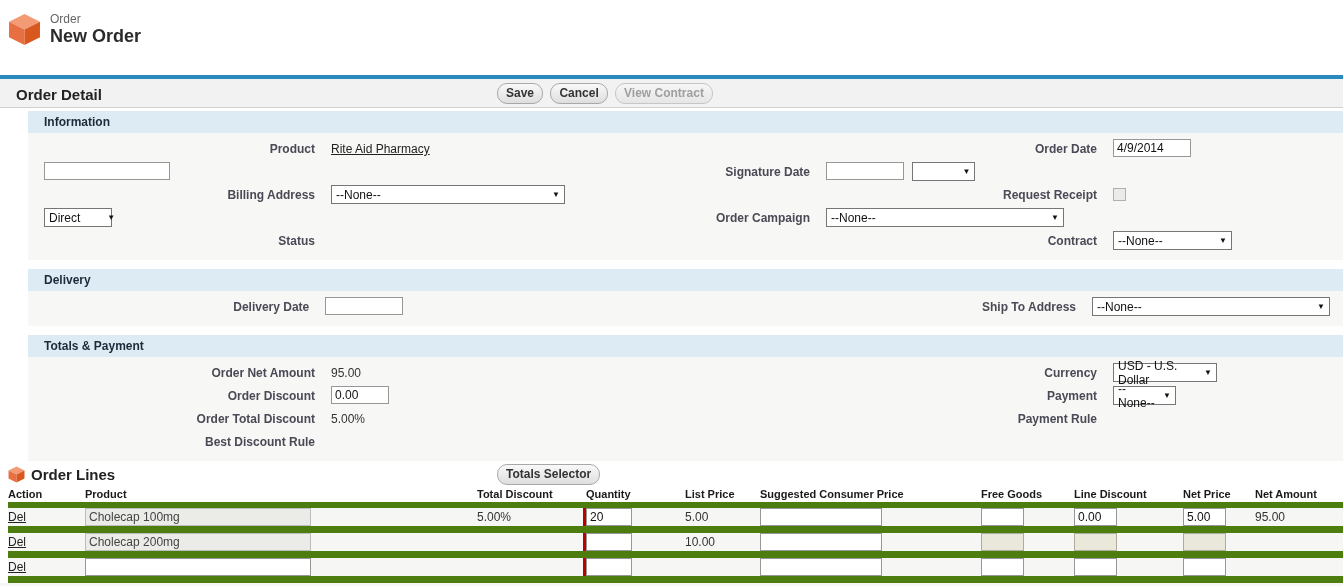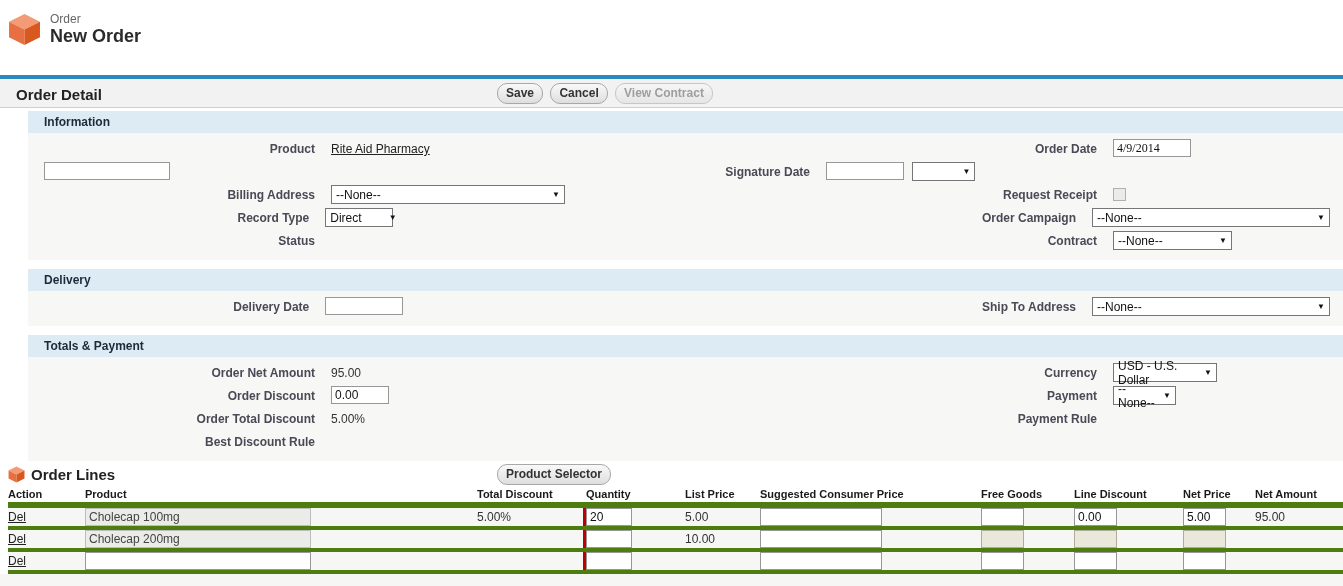--- a/index.html
+++ b/index.html
@@ -62,40 +62,40 @@
     vertical-align: top; margin-top: 1px;
   }
   .sel {
     display: inline-flex; align-items: center; justify-content: space-between;
     height: 19px; border: 1px solid #767676; background: #fff; color: #111;
     font-size: 12px; padding: 0 4px 0 4px; margin-top: 1px; cursor: default;
     vertical-align: top;
   }
   .sel .arw { font-size: 8px; color: #111; margin-left: 8px; }
   .w58 { width: 58px; } .w68 { width: 68px; gap: 19px; } .w63 { width: 63px; }
-  .w78 { width: 78px; font-family: Liberation Serif, serif; } .w104 { width: 104px; } .w119 { width: 119px; }
+  .w78 { width: 78px; } .w104 { width: 104px; } .w119 { width: 119px; }
   .w126 { width: 126px; } .w234 { width: 234px; } .w238 { width: 238px; }
   .chk {
     width: 13px; height: 13px; border: 1px solid #b0b0b0; background: #ebebeb;
     display: inline-block; margin-top: 4px;
   }
 
   
   .ol-header { position: relative; height: 27px; background: #fff; padding: 5px 0 0 8px; }
   .ol-title { display: inline-flex; align-items: center; font-size: 15px; font-weight: bold; color: #222; }
   .small-icon { width: 17px; height: 17px; margin-right: 6px; }
   .ol-btn-row { position: absolute; left: 497px; top: 3px; }
 
   table.lines { border-collapse: collapse; table-layout: fixed; width: 1335px; margin-left: 8px; background: #f6f6f4; }
   table.lines th {
     text-align: left; font-size: 11px; font-weight: bold; color: #1a1a1a;
     height: 17px; background: #fff; border-bottom: 6px solid #4d7c0f; padding: 0;
     vertical-align: bottom; padding-bottom: 2px;
   }
-  table.lines td { height: 22px; vertical-align: middle; padding: 0; border-bottom: 4px solid #4d7c0f; }
+  table.lines td { height: 22px; vertical-align: middle; padding: 0; border-bottom: 7px solid #4d7c0f; }
   .c-qty-pad { padding-left: 0 !important; margin-left: 13px; }
   td.txt, th.txt { color: #333; }
   .del { color: #222; text-decoration: underline; cursor: pointer; font-size: 12px; }
   .req { display: inline-block; width: 3px; height: 18px; background: #c00000; vertical-align: middle; }
   .tin {
     height: 18px; border: 1px solid #979797; background: #fff; color: #111;
     font-family: "Liberation Sans", sans-serif; font-size: 12px; padding: 1px 3px;
     vertical-align: middle;
   }
   .in-prod { width: 226px; }
@@ -179,21 +179,20 @@
               <span class="arw">▼</span>
             </span>
           </div>
           <div class="lbl r">Request Receipt</div>
           <div class="fld r">
             <span class="chk"></span>
           </div>
         </div>
 
         <div class="frow">
-          <div class="lbl l">Record Type</div>
           <div class="fld l">
             <span class="sel w68">
               <span>Direct</span>
               <span class="arw">▼</span>
             </span>
           </div>
           <div class="lbl r">Order Campaign</div>
           <div class="fld r">
             <span class="sel w238" style="width:238px;">
               <span>--None--</span>
@@ -290,21 +289,21 @@
     <div class="ol-header">
       <span class="ol-title">
         <svg class="small-icon" viewBox="0 0 32 32">
           <polygon points="16,1 31,8.5 16,16 1,8.5" fill="#f29b74"></polygon>
           <polygon points="1,8.5 16,16 16,31 1,23.5" fill="#e76f41"></polygon>
           <polygon points="31,8.5 16,16 16,31 31,23.5" fill="#d8581f"></polygon>
         </svg>
         <span>Order Lines</span>
       </span>
       <span class="ol-btn-row">
-        <button class="btn">Product Selector</button>
+        <button class="btn">Totals Selector</button>
       </span>
     </div>
 
     <table class="lines">
       <colgroup>
         <col style="width:77px">
           <col style="width:392px">
           <col style="width:106px">
         <col style="width:102px">
           <col style="width:75px">

